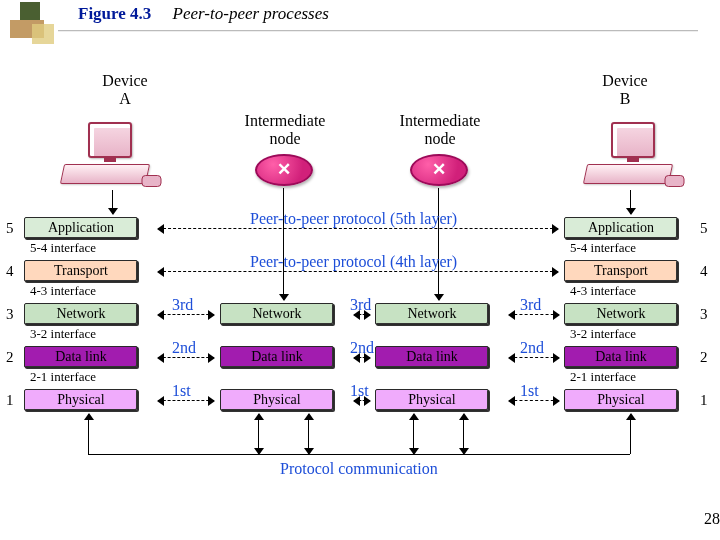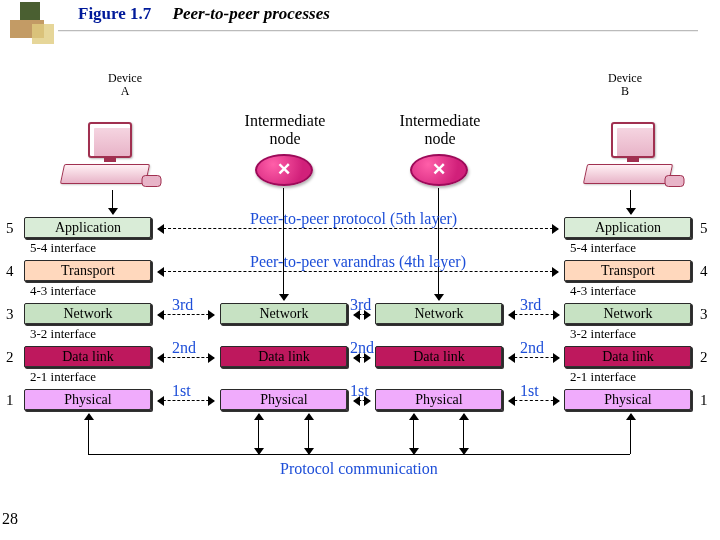--- a/index.html
+++ b/index.html
@@ -6,77 +6,77 @@
   body{width:720px;height:540px;font-family:"Times New Roman",serif;background:#fff;position:relative;overflow:hidden}
   .slide{position:absolute;inset:0}
   
   .hdr{position:absolute;left:0;top:0;right:0;height:40px}
   .decor{position:absolute;left:10px;top:2px;width:50px;height:50px}
   .decor .sq1{position:absolute;left:10px;top:0;width:20px;height:18px;background:#4a5f31}
   .decor .sq2{position:absolute;left:0;top:18px;width:34px;height:18px;background:#b8894a;opacity:.85}
   .decor .sq3{position:absolute;left:22px;top:22px;width:22px;height:20px;background:#e0cc80;opacity:.8}
   .title{position:absolute;left:78px;top:4px;font-size:17px}
   .title .fig{color:#001a9a;font-weight:bold}
-  .title .cap{font-style:italic;font-weight:bold}
+  .title .cap{font-style:italic;font-weight:normal}
   .rule{position:absolute;left:58px;top:30px;width:640px;height:0;border-top:1px solid #bbb;box-shadow:0 1px 0 #eee}
   .sub{position:absolute;left:84px;top:44px;font-size:21px}
   
   .dg{position:absolute;left:40px;top:72px;width:640px;height:440px}
   
-  .devlab{position:absolute;font-size:12px;color:#000;text-align:center;line-height:1.1}
+  .devlab{position:absolute;font-size:16px;color:#000;text-align:center;line-height:1.1}
   .devA{left:35px;top:0;width:100px}
   .devB{left:535px;top:0;width:100px}
   .inode{position:absolute;font-size:16px;color:#000;text-align:center;line-height:1.1}
   .in1{left:190px;top:40px;width:110px}
   .in2{left:345px;top:40px;width:110px}
   
   .pc{position:absolute;width:90px;height:66px}
   .pcA{left:22px;top:50px}
   .pcB{left:545px;top:50px}
   .mon{position:absolute;left:26px;top:0;width:44px;height:36px;border:2px solid #a03050;border-radius:3px;background:linear-gradient(#f7d9e4,#e8b4c8);box-shadow:inset 4px 4px 0 #fff,1px 1px 2px rgba(0,0,0,.25)}
   .mon::after{content:"";position:absolute;left:14px;bottom:-6px;width:12px;height:6px;background:#a03050}
   .kb{position:absolute;left:0;top:42px;width:86px;height:20px;transform:skewX(-12deg);border:1.5px solid #a03050;background:linear-gradient(#fff0f4,#e8b4c8);border-radius:2px;box-shadow:1px 1px 2px rgba(0,0,0,.2)}
   .kb::after{content:"";position:absolute;right:-16px;bottom:-4px;width:18px;height:10px;background:#e8b4c8;border:1px solid #a03050;border-radius:4px;transform:skewX(12deg)}
   
   .xnode{position:absolute;top:82px;width:58px;height:32px;border-radius:50%;background:radial-gradient(circle at 30% 30%,#ff5fa9,#d1207a 70%);border:2px solid #9c0a59;box-shadow:1px 2px 3px rgba(0,0,0,.3);color:#fff;text-align:center;font-size:17px;line-height:28px;font-weight:bold}
   .x1{left:215px}
   .x2{left:370px}
   
-  .lb{position:absolute;width:128px;height:22px;border:1.5px solid #2a2a2a;border-radius:2px;font-size:14px;text-align:center;line-height:20px;box-shadow:1px 1px 0 #333, -1px -1px 0 #333 inset}
+  .lb{position:absolute;width:114px;height:22px;border:1.5px solid #2a2a2a;border-radius:2px;font-size:14px;text-align:center;line-height:20px;box-shadow:1px 1px 0 #333, -1px -1px 0 #333 inset}
   .if{position:absolute;font-size:13px;color:#000}
   .lab{position:absolute;font-size:16px;color:#1d4ed8}
   .num{position:absolute;font-size:15px}
   
   .c5{background:#d9ecd7}
   .c4{background:#ffd8bd}
   .c3{background:#c7e2c3}
-  .c2{background:#be185d}
+  .c2{background:#a21caf}
   .c1{background:#f0abfc}
   
   .hline{position:absolute;height:0;border-top:1.6px dashed #000}
   .hsolid{position:absolute;height:0;border-top:1.6px solid #000}
   .vsolid{position:absolute;width:0;border-left:1.6px solid #000}
   .arrL::before{content:"";position:absolute;left:-6px;top:-5px;border:5px solid transparent;border-right:7px solid #000}
   .arrR::after{content:"";position:absolute;right:-6px;top:-5px;border:5px solid transparent;border-left:7px solid #000}
   .arrU::before{content:"";position:absolute;top:-6px;left:-5px;border:5px solid transparent;border-bottom:7px solid #000}
   .arrD::after{content:"";position:absolute;bottom:-6px;left:-5px;border:5px solid transparent;border-top:7px solid #000}
-  .page{position:absolute;left:2px;right:0;bottom:12px;text-align:left;font-size:16px}
+  .page{position:absolute;left:2px;right:0;bottom:12px;text-align:right;font-size:16px}
 </style>
 </head>
 <body>
 
 <div class="slide">
   <div class="hdr">
     <div class="decor">
       <div class="sq1"></div>
         <div class="sq2"></div>
         <div class="sq3"></div>
     </div>
     <div class="title">
-      <span class="fig">Figure 1.7</span>
+      <span class="fig">Figure 4.3</span>
       <span>&nbsp;&nbsp;&nbsp;</span>
       <span class="cap">Peer-to-peer processes</span>
     </div>
     <div class="rule"></div>
   </div>
 
   <div class="dg">
 
     <div class="devlab devA">
       <span>Device</span><br><span>A</span>
@@ -144,21 +144,21 @@
     <div class="lb c2" style="left:180px;top:274px">Data link</div>
     <div class="lb c1" style="left:180px;top:317px">Physical</div>
 
     <div class="lb c3" style="left:335px;top:231px">Network</div>
     <div class="lb c2" style="left:335px;top:274px">Data link</div>
     <div class="lb c1" style="left:335px;top:317px">Physical</div>
 
     <div class="hline arrL arrR" style="left:118px;top:156px;width:400px"></div>
     <div class="lab" style="left:210px;top:138px">Peer-to-peer protocol (5th layer)</div>
     <div class="hline arrL arrR" style="left:118px;top:199px;width:400px"></div>
-    <div class="lab" style="left:210px;top:181px">Peer-to-peer varandras (4th layer)</div>
+    <div class="lab" style="left:210px;top:181px">Peer-to-peer protocol (4th layer)</div>
 
     <div class="hline arrL arrR" style="left:118px;top:242px;width:56px"></div>
     <div class="lab" style="left:132px;top:224px">3rd</div>
     <div class="hline arrL arrR" style="left:314px;top:242px;width:16px"></div>
     <div class="lab" style="left:310px;top:224px">3rd</div>
     <div class="hline arrL arrR" style="left:469px;top:242px;width:50px"></div>
     <div class="lab" style="left:480px;top:224px">3rd</div>
 
     <div class="hline arrL arrR" style="left:118px;top:285px;width:56px"></div>
     <div class="lab" style="left:132px;top:267px">2nd</div>

